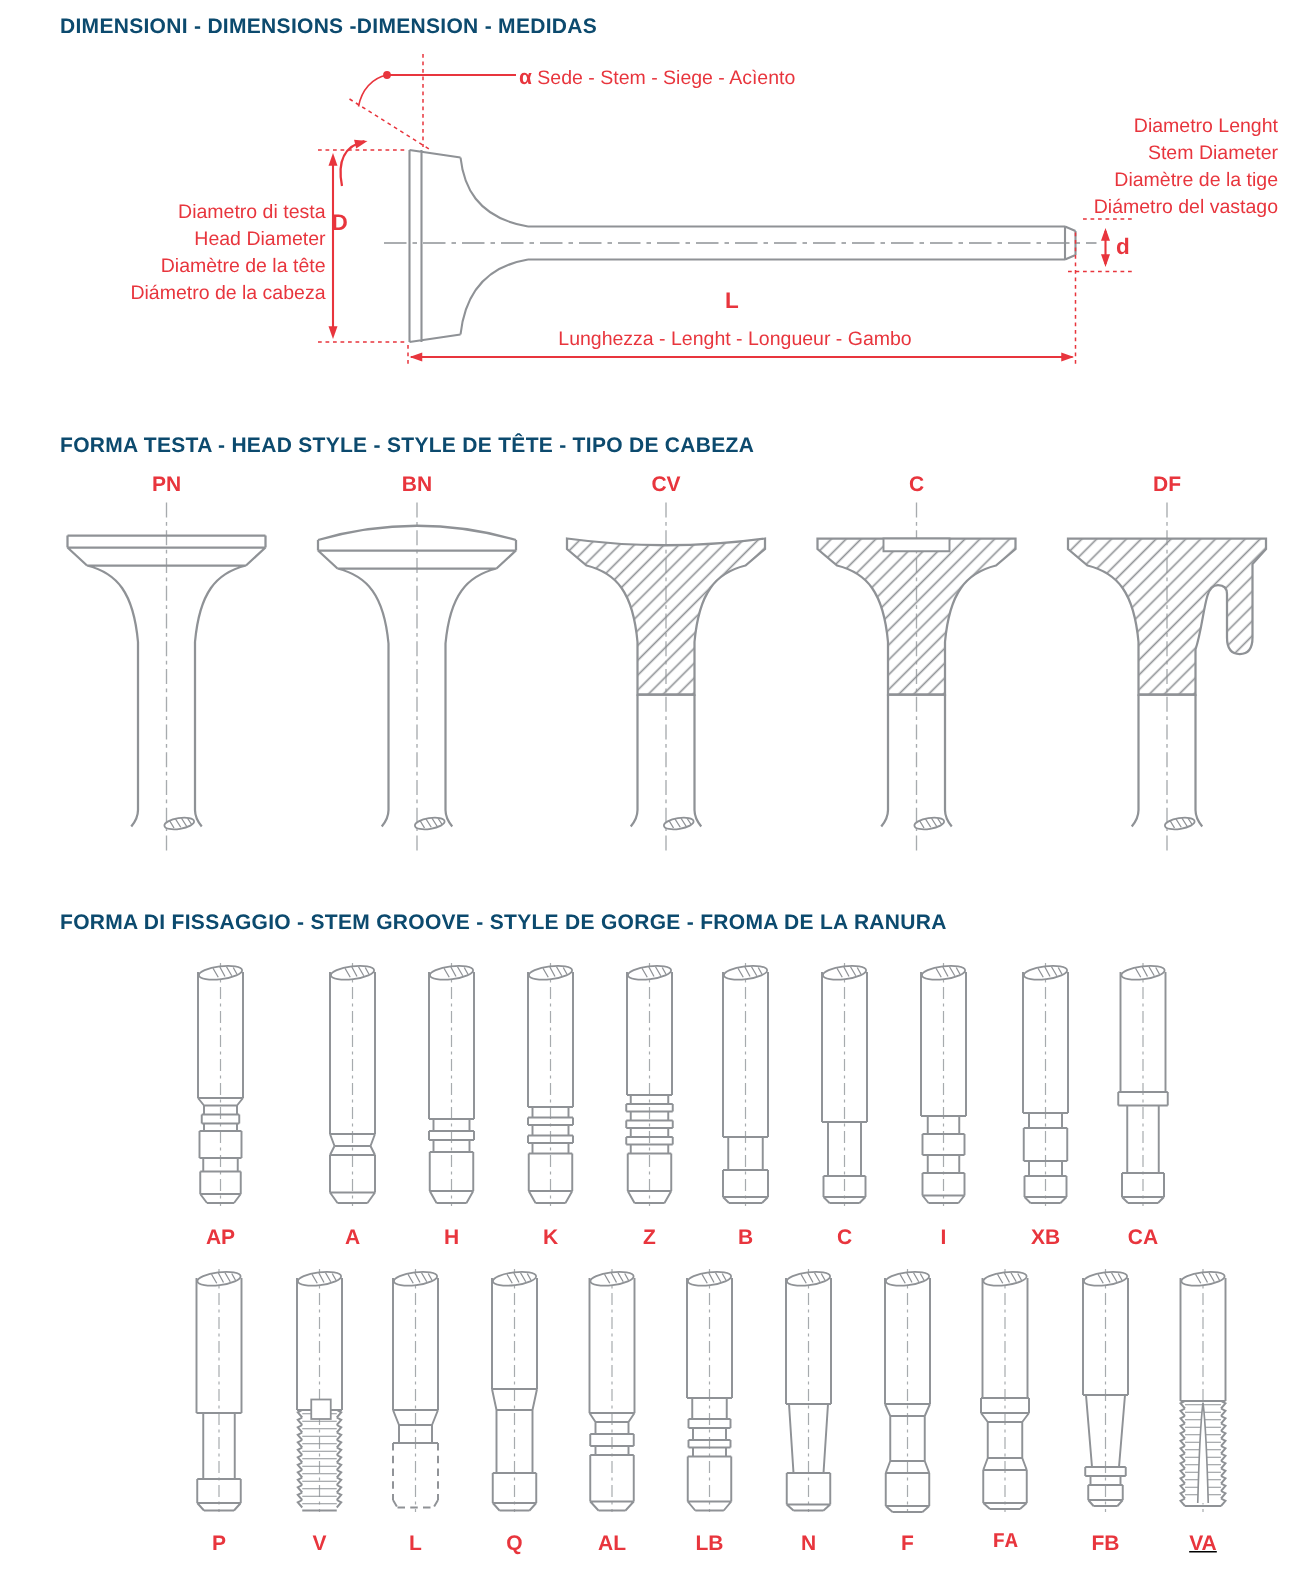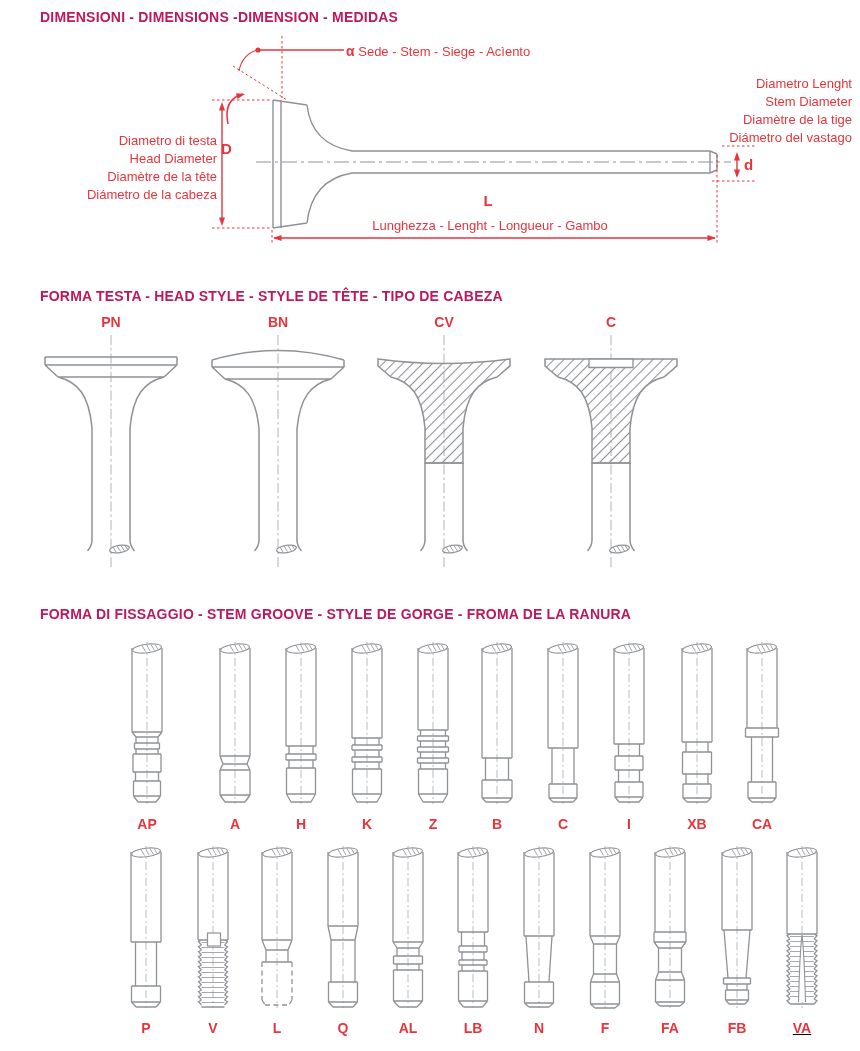--- a/index.html
+++ b/index.html
@@ -1,18 +1,18 @@
 <!DOCTYPE html>
 <html><head>
 <meta charset="utf-8">
 <style>
   html,body{margin:0;padding:0;background:#fff;}
   .page{position:relative;width:860px;height:1051px;background:#fff;overflow:hidden;
         font-family:"Liberation Sans",sans-serif;}
-  .sec-title{position:absolute;left:40px;color:#be185d;font-weight:bold;font-size:14px;
+  .sec-title{position:absolute;left:40px;color:#0c4a6e;font-weight:bold;font-size:14px;
              letter-spacing:.2px;white-space:nowrap;}
   .t1{top:9px}.t2{top:288px}.t3{top:606px}
   .fig-dim{position:absolute;left:0;top:28px;width:860px;height:232px;}
   .fig-dim svg{position:absolute;left:0;top:0;}
   .lbl{position:absolute;color:#e8353d;font-size:13px;line-height:18px;}
   .lbl span{display:block;}
   .right{text-align:right}
   .center{text-align:center}
   .inline span{display:inline;}
   .sym{position:absolute;color:#e8353d;font-weight:bold;font-size:15px;}
@@ -142,20 +142,35 @@
         <path d="M75 2 V236" fill="none" stroke="#a7abae" stroke-width=".9" stroke-dasharray="10 3 2.5 3"></path>
         <path d="M9 26 L141 26 L141 33 L128 44 C108 49 97 62 94 95 L94 130 L56 130 L56 95 C53 62 42 49 22 44 L9 33 Z" fill="url(#hC)" stroke="#8f9296" stroke-width="1.5"></path>
         <path d="M56 130 H94" stroke="#8f9296" stroke-width="1.5"></path>
         <path fill="none" stroke="#8f9296" stroke-width="1.5" d="M56 130 V207 C56 212 54 215 51.5 218 M94 130 V207 C94 212 96 215 98.5 218"></path>
         <path d="M53 26 H97 V34.5 H53 Z" fill="#fff" stroke="#8f9296" stroke-width="1.3"></path>
         <g>
           <ellipse cx="83.5" cy="216" rx="10" ry="3.6" transform="rotate(-9 83.5 216)" fill="#fff" stroke="#8f9296" stroke-width="1.2"></ellipse>
           <path d="M77 214 L80 219 M81 213 L84.5 218.5 M85 212.5 L88.5 218 M89 212.5 L92 217" stroke="#8f9296" stroke-width=".9" fill="none"></path>
         </g>
       </svg></div>
+    <div class="head-item" style="left: 703px; top: 314px;"><div class="code">DF</div><svg width="150" height="238" viewBox="0 0 150 238">
+        <defs>
+          <pattern id="hDF" width="7" height="7" patternUnits="userSpaceOnUse" patternTransform="rotate(45)">
+            <line x1="3.5" y1="0" x2="3.5" y2="7" stroke="#8f9296" stroke-width="1.1"></line>
+          </pattern>
+        </defs>
+        <path d="M75 2 V236" fill="none" stroke="#a7abae" stroke-width=".9" stroke-dasharray="10 3 2.5 3"></path>
+        <path d="M9 26 H141 V33 L132 43 V92 Q132 103 123.5 103 Q115 103 115 92 V63 Q115 57 109 57 Q104 57 102 64 C99 74 98 88 94 100 V130 H56 V95 C53 62 42 49 22 44 L9 33 Z" fill="url(#hDF)" stroke="#8f9296" stroke-width="1.5"></path>
+        <path d="M56 130 H94" stroke="#8f9296" stroke-width="1.5"></path>
+        <path fill="none" stroke="#8f9296" stroke-width="1.5" d="M56 130 V207 C56 212 54 215 51.5 218 M94 130 V207 C94 212 96 215 98.5 218"></path>
+        <g>
+          <ellipse cx="83.5" cy="216" rx="10" ry="3.6" transform="rotate(-9 83.5 216)" fill="#fff" stroke="#8f9296" stroke-width="1.2"></ellipse>
+          <path d="M77 214 L80 219 M81 213 L84.5 218.5 M85 212.5 L88.5 218 M89 212.5 L92 217" stroke="#8f9296" stroke-width=".9" fill="none"></path>
+        </g>
+      </svg></div>
     <div class="stem-item" style="left: 119px; top: 640px;">
       <div class="svgwrap"><svg width="50" height="168" viewBox="0 0 50 168">
           <path d="M25 2 V164" fill="none" stroke="#a7abae" stroke-width=".8" stroke-dasharray="8 3 2 3"></path>
           <path d="M10 8 L10 92 M40 8 L40 92 M10 92 L14 97 M40 92 L36 97 M10 92 H40 M14 97 L14 103 M36 97 L36 103 M14 97 H36 M12.5 103 L12.5 109 M37.5 103 L37.5 109 M12.5 103 H37.5 M14 109 L14 114 M36 109 L36 114 M12.5 109 H37.5 M11 114 L11 132 M39 114 L39 132 M11 114 H39 M13.5 132 L13.5 141 M36.5 132 L36.5 141 M11 132 H39 M11.5 141 L11.5 156 M38.5 141 L38.5 156 M11.5 141 H38.5 M11.5 156 L16 162 M38.5 156 L34 162 M11.5 156 H38.5 M16 162 H34" fill="none" stroke="#8f9296" stroke-width="1.3"></path>
           <ellipse cx="25" cy="8.5" rx="14.5" ry="4.3" transform="rotate(-7 25 8.5)" fill="#fff" stroke="#8f9296" stroke-width="1.2"></ellipse>
           <path d="M20 5.5 L23.5 11.5 M24.5 4.5 L28 11 M29 4.5 L32.5 10.5 M33.5 5 L36 9.5" stroke="#8f9296" stroke-width=".85" fill="none"></path>
         </svg></div>
       <div class="code">AP</div>
     </div>
     <div class="stem-item" style="left: 207px; top: 640px;">
@@ -307,21 +322,21 @@
     </div>
     <div class="stem-item" style="left: 577px; top: 844px;">
       <div class="svgwrap"><svg width="50" height="168" viewBox="0 0 50 168">
           <path d="M25 2 V164" fill="none" stroke="#a7abae" stroke-width=".8" stroke-dasharray="8 3 2 3"></path>
           <path d="M10 8 L10 92 M40 8 L40 92 M10 92 L13.5 100 M40 92 L36.5 100 M10 92 H40 M13.5 100 L13.5 130 M36.5 100 L36.5 130 M13.5 100 H36.5 M13.5 130 L10.5 138 M36.5 130 L39.5 138 M13.5 130 H36.5 M10.5 138 L10.5 160 M39.5 138 L39.5 160 M10.5 138 H39.5 M10.5 160 L15 164 M39.5 160 L35 164 M10.5 160 H39.5 M15 164 H35" fill="none" stroke="#8f9296" stroke-width="1.3"></path>
           <ellipse cx="25" cy="8.5" rx="14.5" ry="4.3" transform="rotate(-7 25 8.5)" fill="#fff" stroke="#8f9296" stroke-width="1.2"></ellipse>
           <path d="M20 5.5 L23.5 11.5 M24.5 4.5 L28 11 M29 4.5 L32.5 10.5 M33.5 5 L36 9.5" stroke="#8f9296" stroke-width=".85" fill="none"></path>
         </svg></div>
       <div class="code">F</div>
     </div>
-    <div class="stem-item" style="left: 642px; top: 844px;">
+    <div class="stem-item" style="left: 642px; top: 844px; font-family: Liberation Mono, monospace;">
       <div class="svgwrap"><svg width="50" height="168" viewBox="0 0 50 168">
           <path d="M25 2 V164" fill="none" stroke="#a7abae" stroke-width=".8" stroke-dasharray="8 3 2 3"></path>
           <path d="M10 8 L10 88 M40 8 L40 88 M9 88 L9 98 M41 88 L41 98 M9 88 H41 M9 98 L13.5 104 M41 98 L36.5 104 M9 98 H41 M13.5 104 L13.5 128 M36.5 104 L36.5 128 M13.5 104 H36.5 M13.5 128 L10.5 136 M36.5 128 L39.5 136 M13.5 128 H36.5 M10.5 136 L10.5 158 M39.5 136 L39.5 158 M10.5 136 H39.5 M10.5 158 L15 162 M39.5 158 L35 162 M10.5 158 H39.5 M15 162 H35" fill="none" stroke="#8f9296" stroke-width="1.3"></path>
           <ellipse cx="25" cy="8.5" rx="14.5" ry="4.3" transform="rotate(-7 25 8.5)" fill="#fff" stroke="#8f9296" stroke-width="1.2"></ellipse>
           <path d="M20 5.5 L23.5 11.5 M24.5 4.5 L28 11 M29 4.5 L32.5 10.5 M33.5 5 L36 9.5" stroke="#8f9296" stroke-width=".85" fill="none"></path>
         </svg></div>
       <div class="code">FA</div>
     </div>
     <div class="stem-item" style="left: 709px; top: 844px;">
       <div class="svgwrap"><svg width="50" height="168" viewBox="0 0 50 168">

